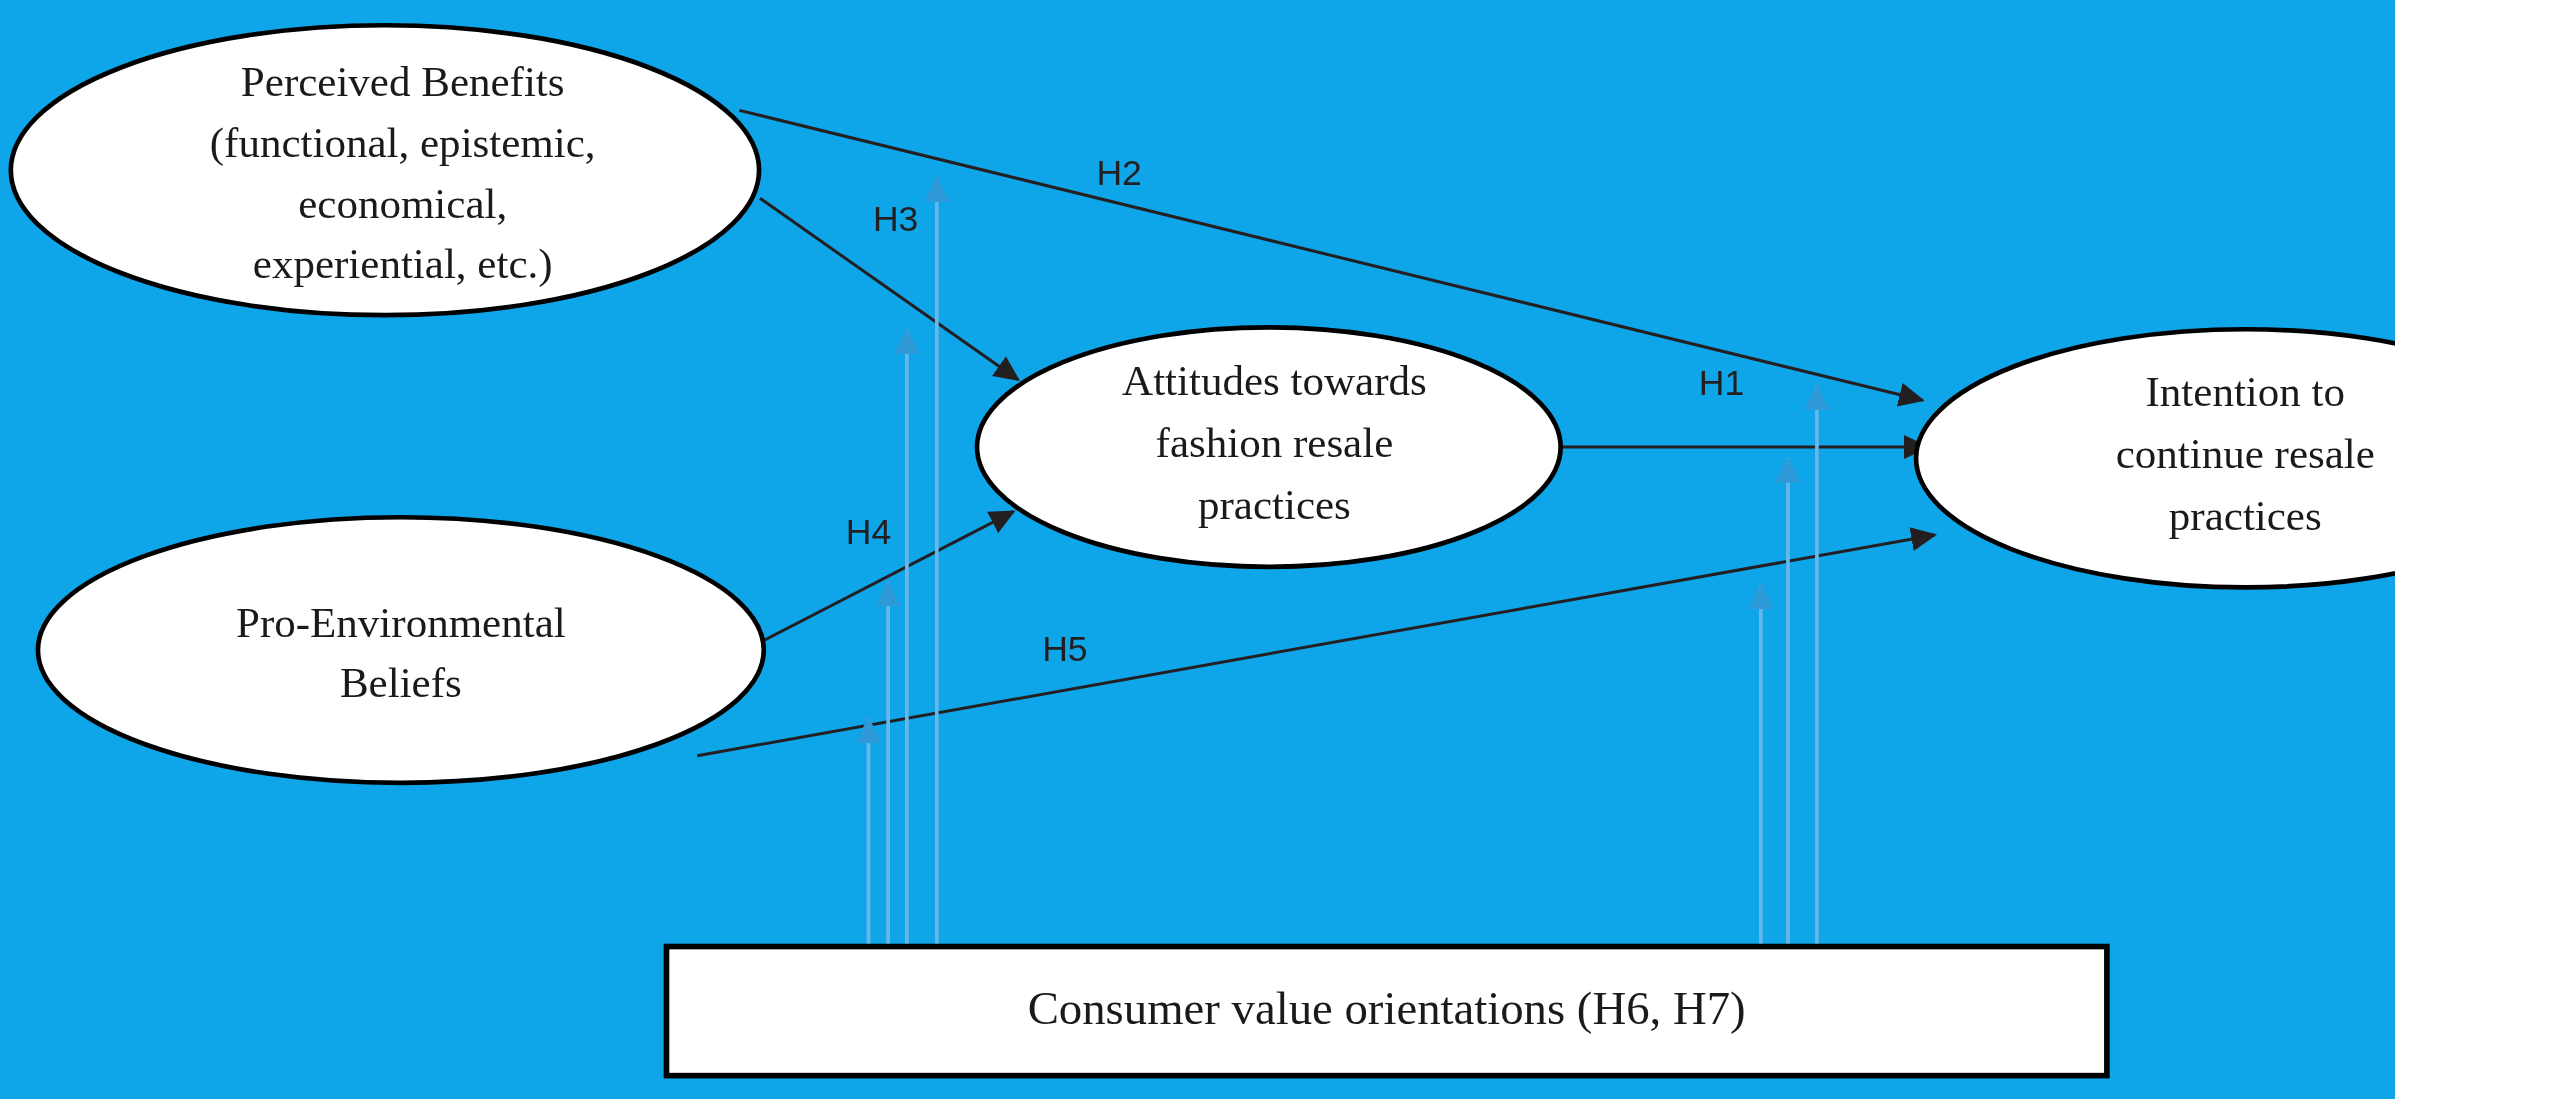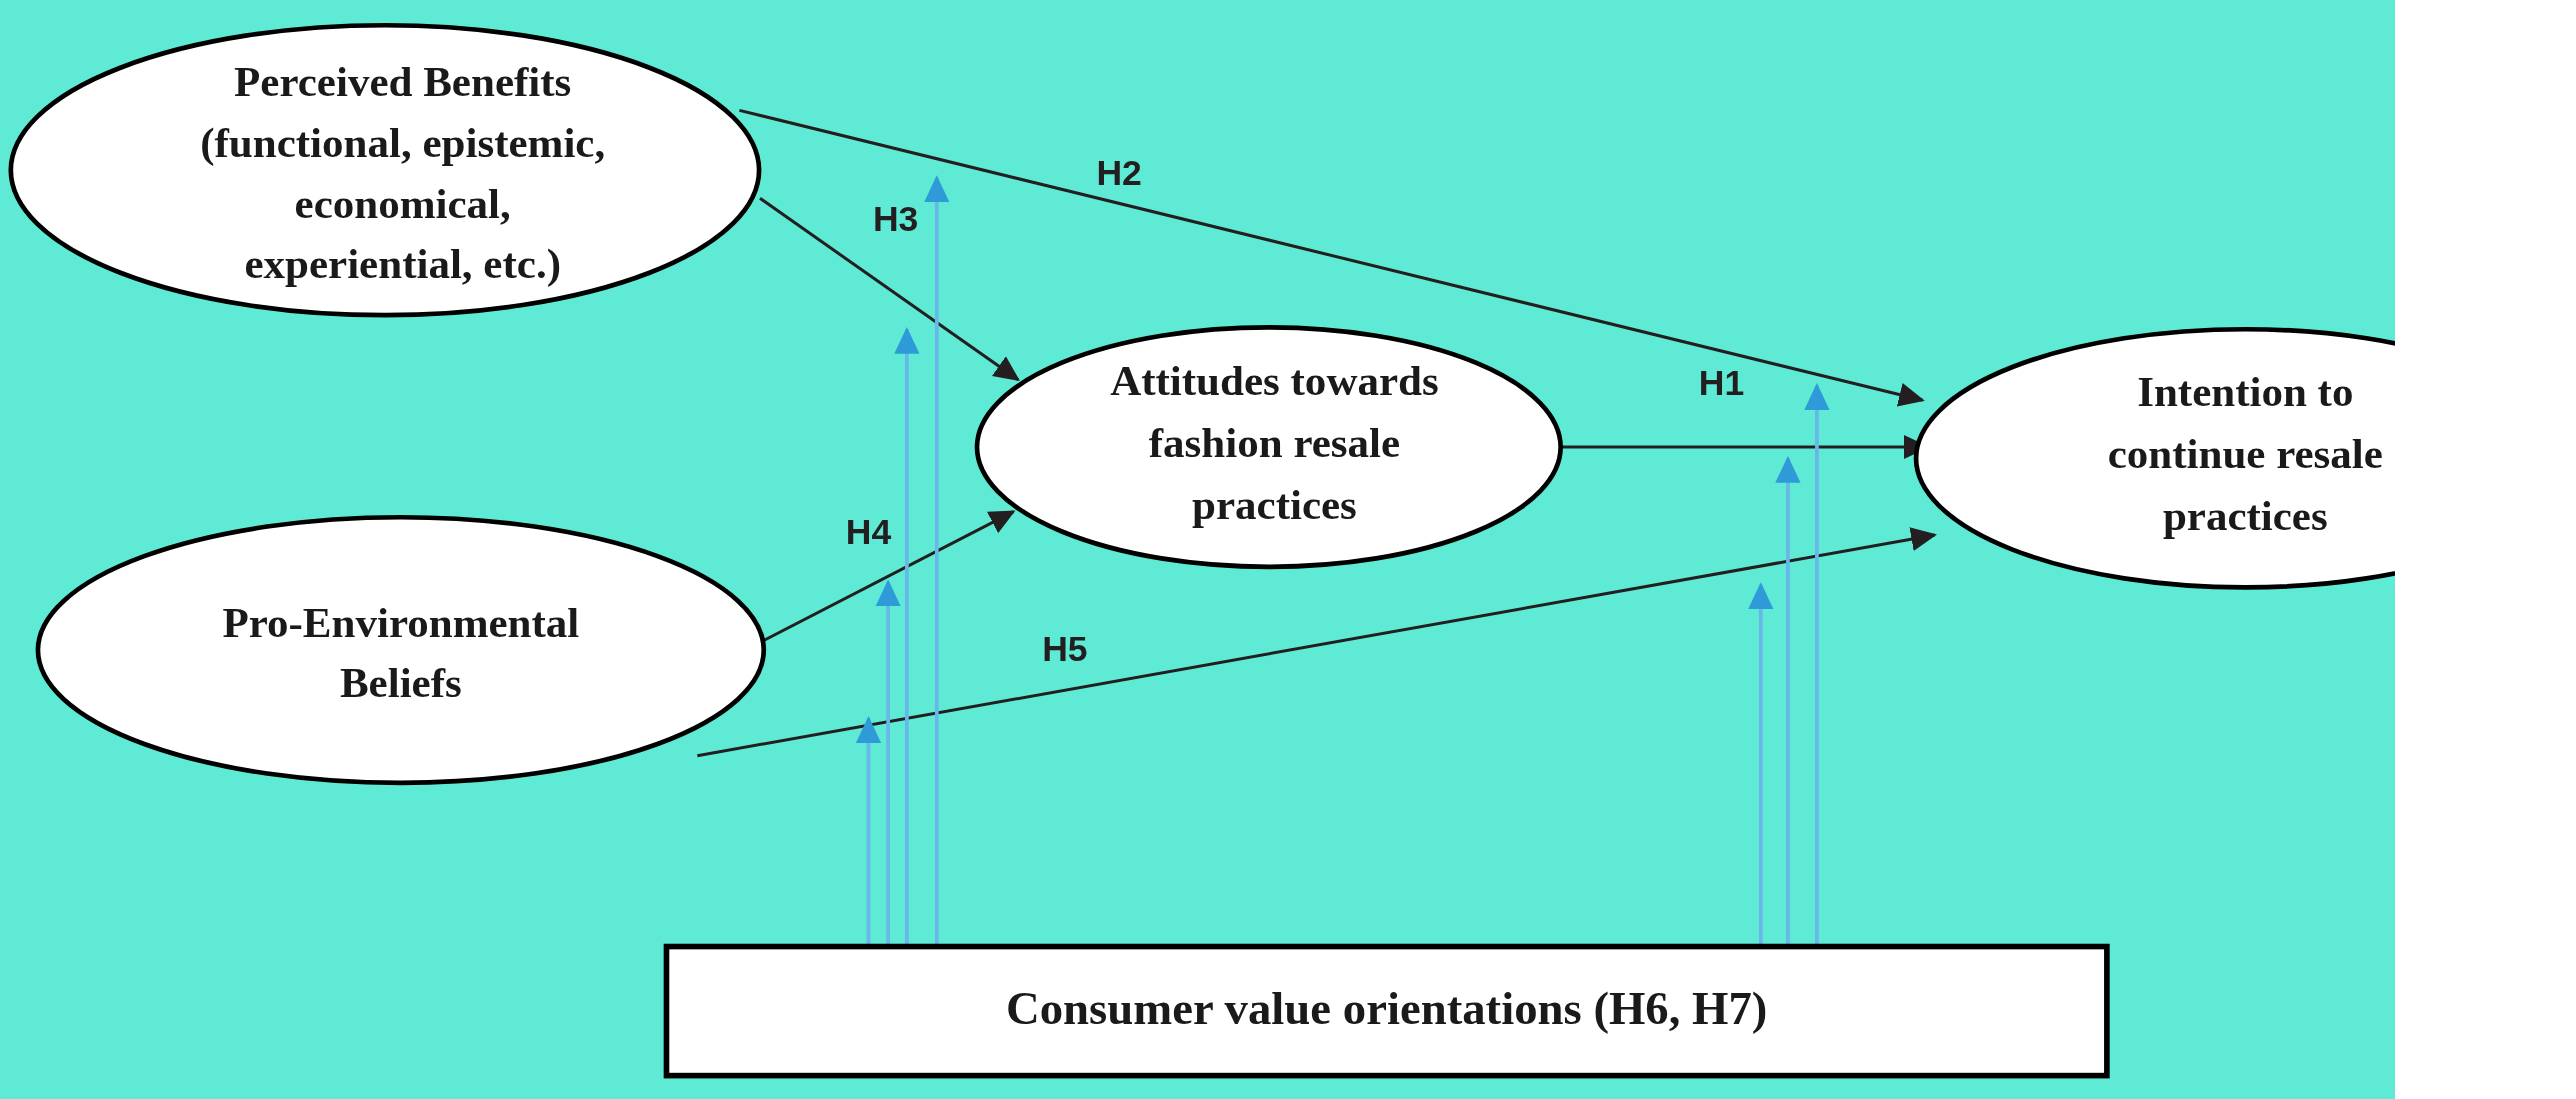--- a/index.html
+++ b/index.html
@@ -7,23 +7,22 @@
     padding: 0;
     background: #ffffff;
   }
   body {
     font-family: "Liberation Serif", serif;
   }
   #canvas {
     position: relative;
     width: 2395px;
     height: 1099px;
-    background: #5eead4;
+    background: #0ea5e9;
     overflow: hidden;
-    font-weight: bold;
   }
   #diagram-svg {
     position: absolute;
     top: 0;
     left: 0;
     width: 2576px;
     height: 1099px;
   }
   .node-shape {
     fill: #ffffff;

